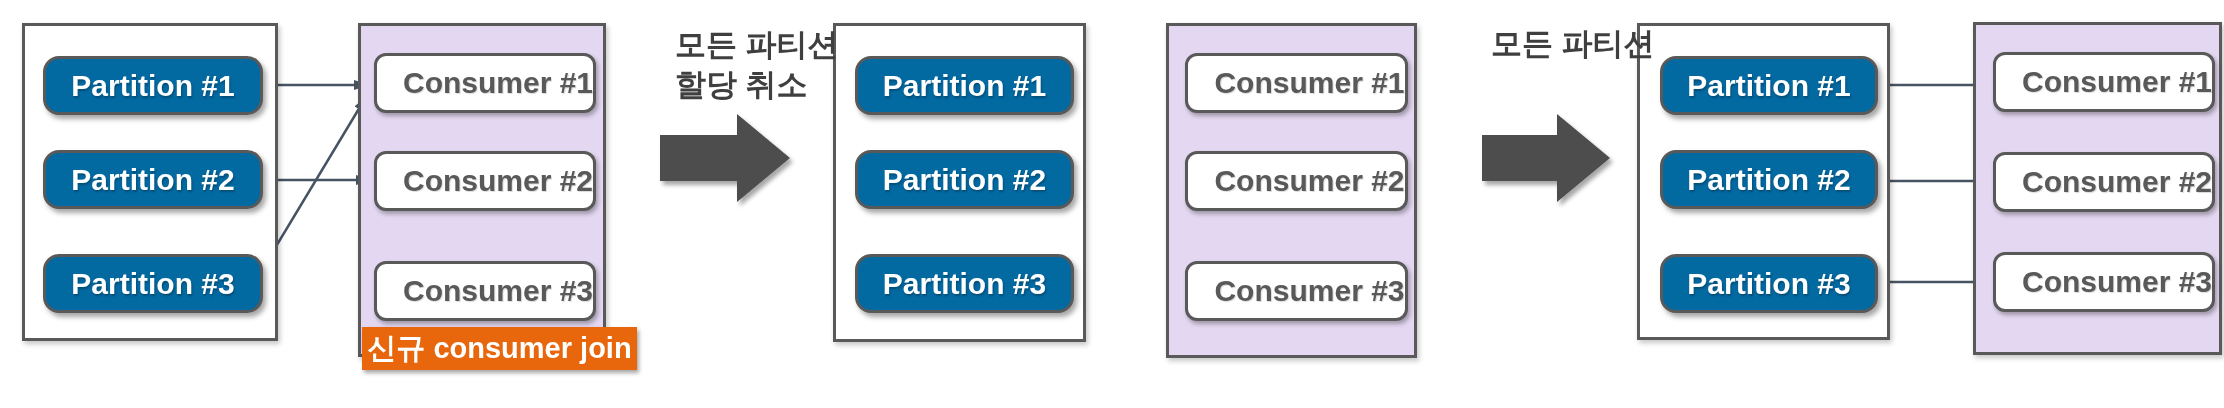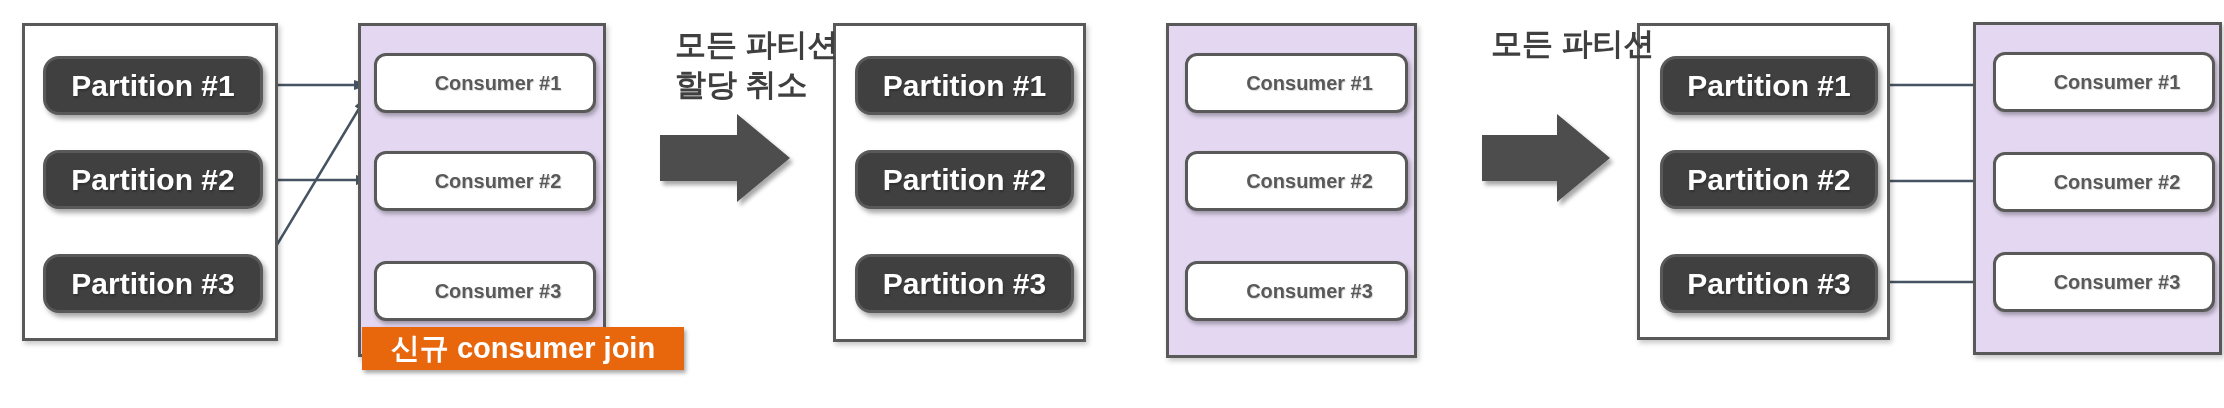--- a/index.html
+++ b/index.html
@@ -10,34 +10,34 @@
   .overlay{position:absolute;left:0;top:0;width:2224px;height:408px;pointer-events:none;}
   .box-white{
     position:absolute;box-sizing:border-box;background:#ffffff;
     border:3px solid #595959;box-shadow:2px 3px 5px rgba(0,0,0,0.22);
   }
   .box-purple{
     position:absolute;box-sizing:border-box;background:#E3D7F1;
     border:3px solid #595959;box-shadow:2px 3px 5px rgba(0,0,0,0.22);
   }
   .pill{
-    position:absolute;box-sizing:border-box;background:#404040;
+    position:absolute;box-sizing:border-box;background:#0369a1;
     border:3px solid #595959;border-radius:16px;
     display:flex;align-items:center;justify-content:center;
     color:#ffffff;font-size:30px;font-weight:700;
     text-shadow:1px 2px 2px rgba(0,0,0,0.25);
     box-shadow:3px 4px 5px rgba(0,0,0,0.35);
     white-space:nowrap;
     text-align:right;
   }
   .consumer{
     position:absolute;box-sizing:border-box;background:#ffffff;
     border:3px solid #595959;border-radius:12px;
     display:flex;align-items:center;justify-content:center;
-    color:#595959;font-size:20px;font-weight:700;
+    color:#595959;font-size:30px;font-weight:700;
     text-shadow:1px 1px 1px rgba(0,0,0,0.15);
     box-shadow:2px 3px 4px rgba(0,0,0,0.3);
     white-space:nowrap;
     padding-left:26px;
   }
   .badge{
     position:absolute;box-sizing:border-box;background:#E8660C;
     display:flex;align-items:center;justify-content:center;
     color:#ffffff;font-size:29px;font-weight:700;
     box-shadow:2px 3px 4px rgba(0,0,0,0.35);
@@ -81,21 +81,21 @@
   <div class="box-white" style="left:22px;top:23px;width:256px;height:318px;"></div>
   <div class="pill" style="left:43px;top:56px;width:220px;height:59px;">Partition #1</div>
   <div class="pill" style="left:43px;top:150px;width:220px;height:59px;">Partition #2</div>
   <div class="pill" style="left:43px;top:254px;width:220px;height:59px;">Partition #3</div>
 
   <div class="box-purple" style="left:358px;top:23px;width:248px;height:334px;"></div>
   <div class="consumer" style="left:374px;top:53px;width:222px;height:60px;">Consumer #1</div>
   <div class="consumer" style="left:374px;top:151px;width:222px;height:60px;">Consumer #2</div>
   <div class="consumer" style="left:374px;top:261px;width:222px;height:60px;">Consumer #3</div>
 
-  <div class="badge" style="left:362px;top:327px;width:322px;height:43px;">신규 consumer join</div>
+  <div class="badge" style="left:362px;top:327px;width:275px;height:43px;">신규 consumer join</div>
 
   <div class="step-label" style="left:627px;top:25px;">
     <div>모든 파티션</div>
     <div>할당 취소</div>
   </div>
 
   <div class="box-white" style="left:833px;top:23px;width:253px;height:319px;"></div>
   <div class="pill" style="left:855px;top:56px;width:219px;height:59px;">Partition #1</div>
   <div class="pill" style="left:855px;top:150px;width:219px;height:59px;">Partition #2</div>
   <div class="pill" style="left:855px;top:254px;width:219px;height:59px;">Partition #3</div>

